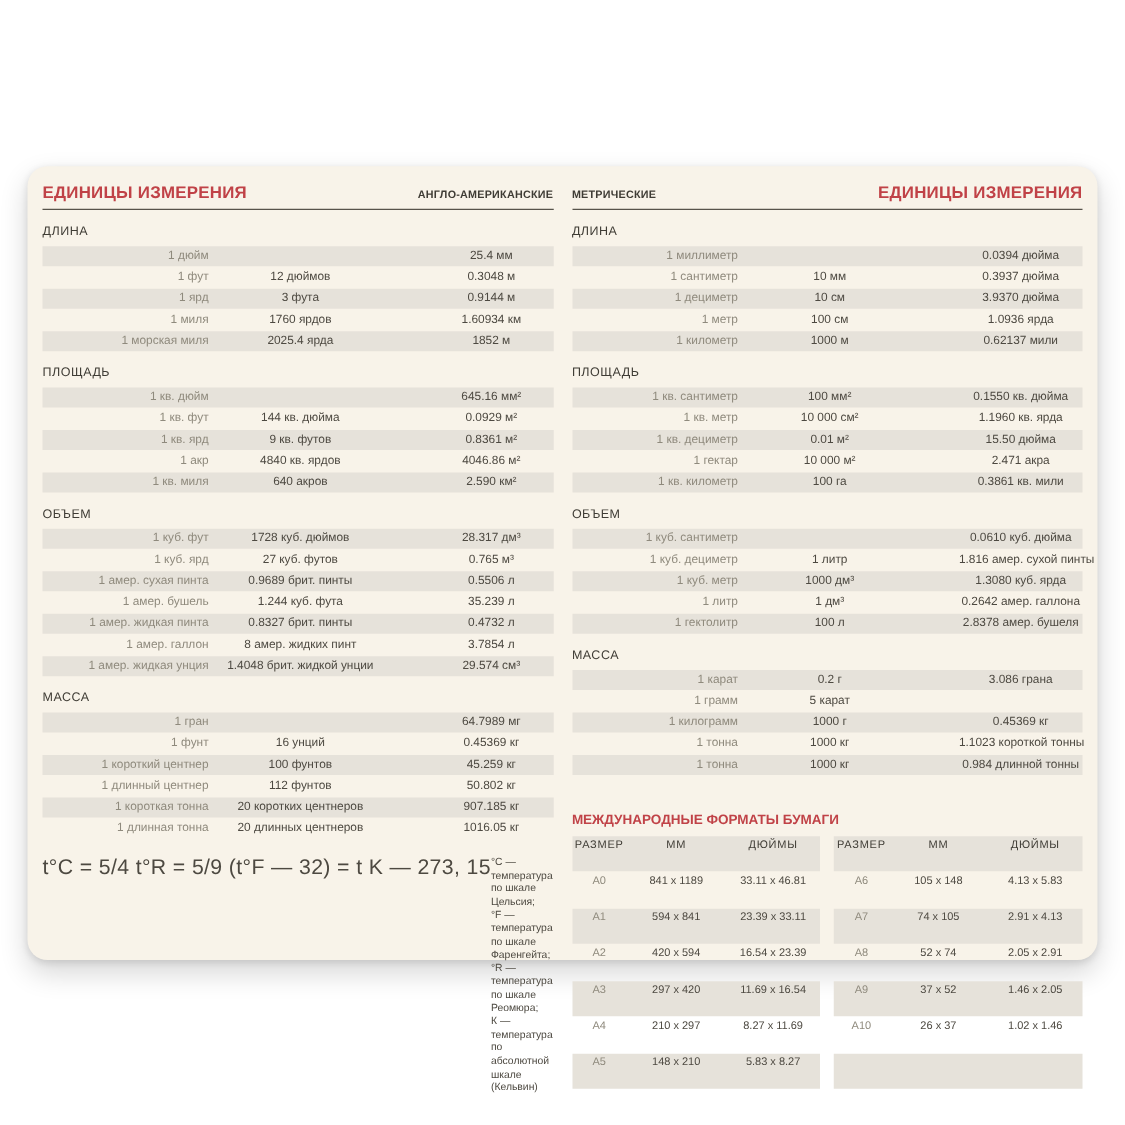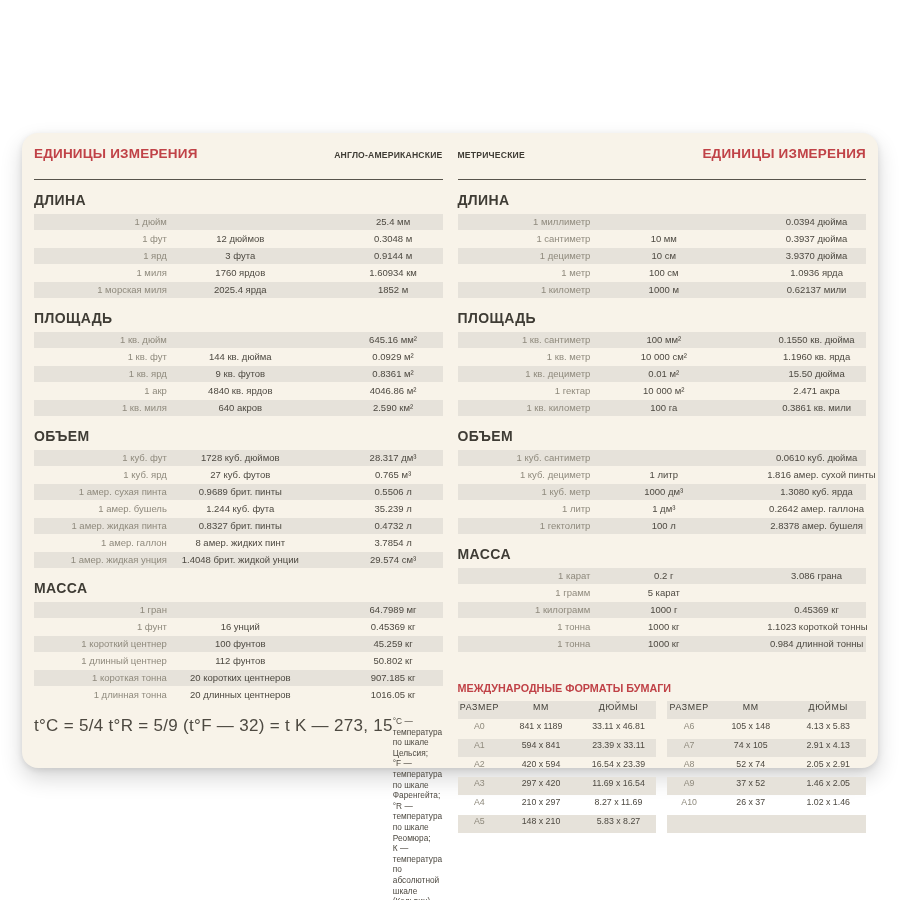--- a/index.html
+++ b/index.html
@@ -11,43 +11,43 @@
   .card{
     position:absolute;left:22px;top:133px;width:856px;height:635px;
     background:#f8f3e9;border-radius:16px;
     box-shadow:0 10px 22px rgba(0,0,0,0.16),0 2px 6px rgba(0,0,0,0.10);
     padding:10px 12px 0 12px;box-sizing:border-box;
     display:flex;gap:15px;
   }
   .col{flex:1;min-width:0;}
   .col-head{
     display:flex;justify-content:space-between;align-items:baseline;
-    border-bottom:1.5px solid #57534b;padding-bottom:18px;padding-top:3px;
+    border-bottom:1.5px solid #57534b;padding-bottom:6px;padding-top:3px;
   }
   .page-title{color:#c04247;font-weight:bold;font-size:13.5px;letter-spacing:0.2px;}
   .page-sub{color:#3f3c35;font-weight:bold;font-size:8.6px;letter-spacing:0.2px;}
   .section{margin-top:12px;}
-  .section-title{font-size:14px;font-weight:bold;color:#3f3c35;letter-spacing:0.4px;margin-bottom:6px;}
+  .section-title{font-size:10px;font-weight:normal;color:#3f3c35;letter-spacing:0.4px;margin-bottom:6px;}
   .u-row{display:flex;height:16px;line-height:16px;margin-bottom:1px;font-size:9.5px;white-space:nowrap;}
   .rows .u-row:nth-child(odd){background:#e6e2da;}
   .u-label{width:34%;text-align:right;color:#8f8a7d;padding-right:6px;box-sizing:border-box;}
   .u-mid{width:33%;text-align:center;color:#4d4941;}
   .u-val{width:33%;text-align:center;color:#4d4941;padding-left:36px;box-sizing:border-box;}
   .temp{margin-top:13px;}
   .temp-title{color:#c04247;font-weight:bold;font-size:10.8px;margin-bottom:7px;}
   .temp-body{display:flex;justify-content:space-between;align-items:flex-start;}
   .temp-formula{font-size:17px;font-weight:normal;color:#4d4941;letter-spacing:0.3px;white-space:nowrap;}
   .temp-notes{font-size:8.3px;color:#4d4941;line-height:10.6px;text-align:left;}
   .paper{margin-top:30px;}
   .paper-title{color:#c04247;font-weight:bold;font-size:10.8px;margin-bottom:7px;}
   .paper-tables{display:flex;gap:11px;}
   .p-table{flex:1;min-width:0;}
   .p-row{
     display:grid;grid-template-columns:22% 40% 38%;
-    height:18px;line-height:13.5px;margin-bottom:1px;
+    height:28px;line-height:13.5px;margin-bottom:1px;
     font-size:8.8px;text-align:center;color:#4d4941;white-space:nowrap;
   }
   .p-table .p-row:nth-child(odd){background:#e6e2da;}
   .p-row.p-head span{color:#3f3c35;letter-spacing:0.6px;}
   .p-size{color:#8f8a7d;}
 </style>
 </head>
 <body>
 
 <div class="card">

